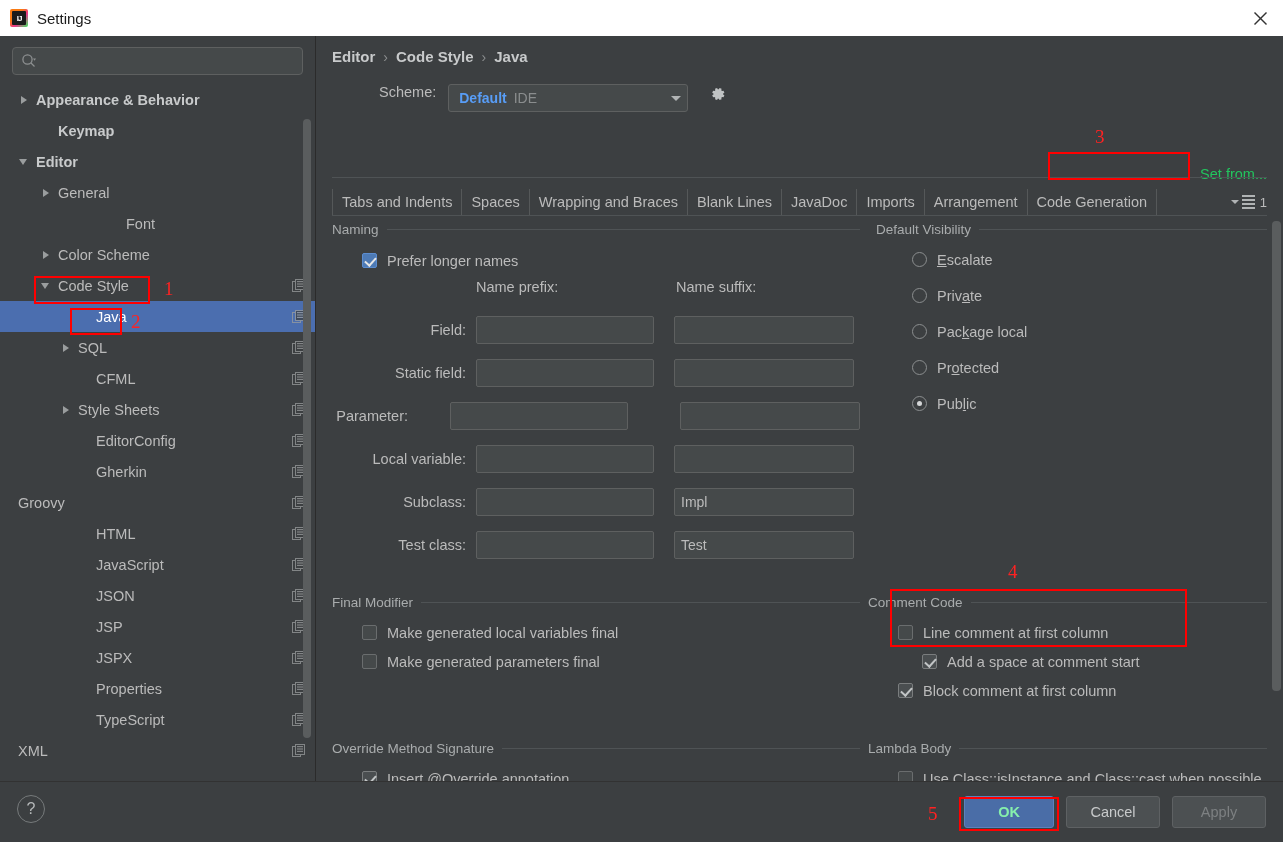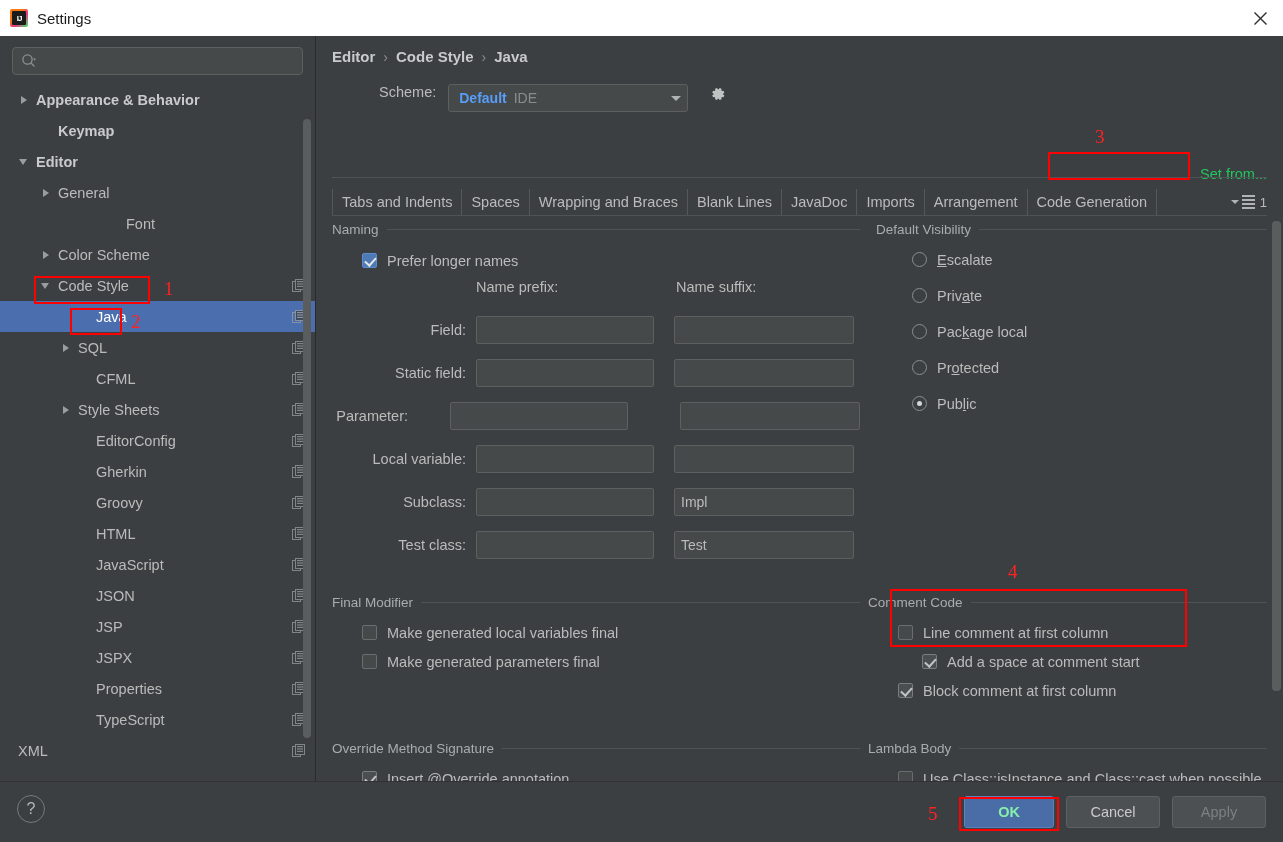--- a/index.html
+++ b/index.html
@@ -402,21 +402,21 @@
           <span class="copy-icon">
             <svg width="13" height="13" viewBox="0 0 13 13">
               <rect x="0.5" y="2.5" width="8" height="10" fill="none" stroke="#9a9d9e"></rect>
               <rect x="3.5" y="0.5" width="9" height="10" fill="#3c3f41" stroke="#9a9d9e"></rect>
               <rect x="5" y="2" width="6" height="1.2" fill="#9a9d9e"></rect>
               <rect x="5" y="4.4" width="6" height="1.2" fill="#9a9d9e"></rect>
               <rect x="5" y="6.8" width="6" height="1.2" fill="#9a9d9e"></rect>
             </svg>
           </span>
         </div>
-        <div class="tree-item" style="padding-left: 78px;">
+        <div class="tree-item" style="">
           <span class="twisty"></span>
           <span class="tree-label">Groovy</span>
           <span class="copy-icon">
             <svg width="13" height="13" viewBox="0 0 13 13">
               <rect x="0.5" y="2.5" width="8" height="10" fill="none" stroke="#9a9d9e"></rect>
               <rect x="3.5" y="0.5" width="9" height="10" fill="#3c3f41" stroke="#9a9d9e"></rect>
               <rect x="5" y="2" width="6" height="1.2" fill="#9a9d9e"></rect>
               <rect x="5" y="4.4" width="6" height="1.2" fill="#9a9d9e"></rect>
               <rect x="5" y="6.8" width="6" height="1.2" fill="#9a9d9e"></rect>
             </svg>

